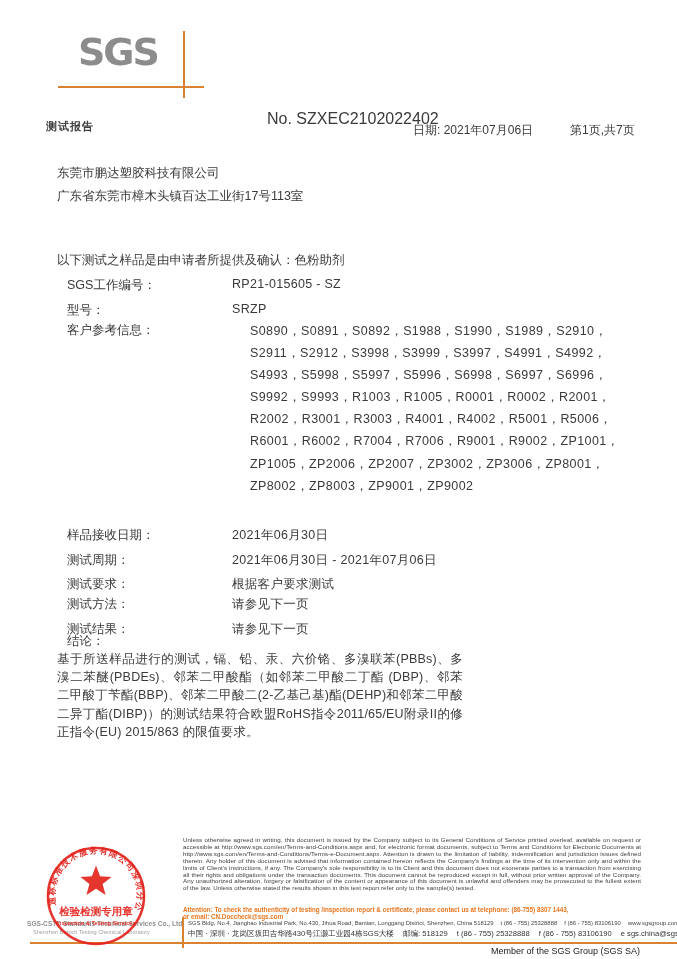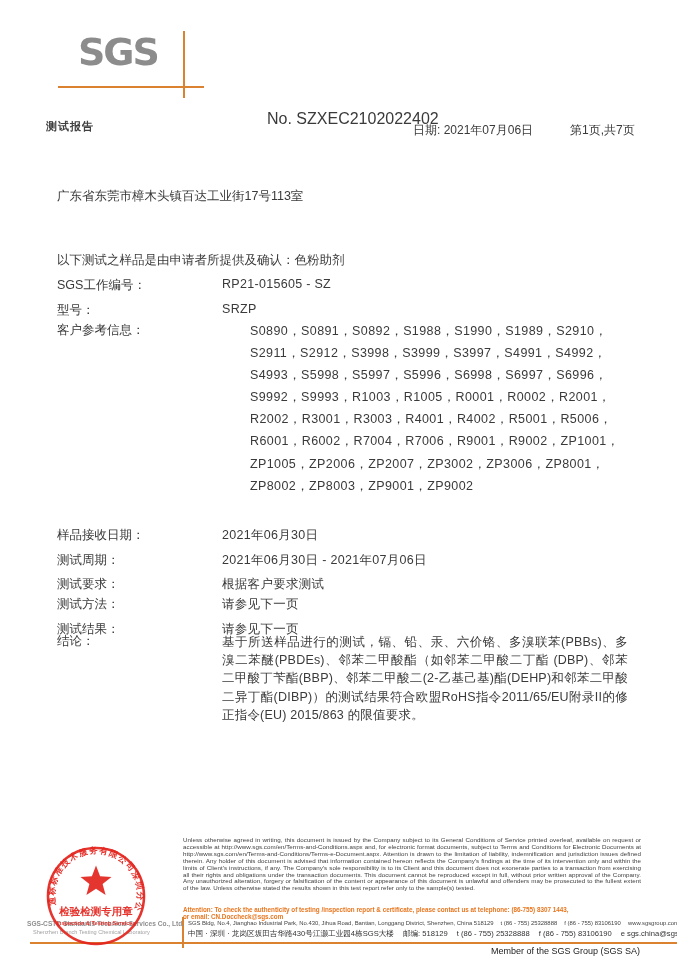--- a/index.html
+++ b/index.html
@@ -20,21 +20,21 @@
   .doc-title { position:absolute; left:46px; top:119px; font-size:11px; font-weight:bold; color:#404040; letter-spacing:1px; }
   .report-no { position:absolute; left:236px; top:110px; font-size:16px;margin-left:31px; }
   .report-date { position:absolute; left:413px; top:122px; font-size:12px; }
   .report-page { position:absolute; left:570px; top:122px; font-size:12px; }
   
   .app-name { position:absolute; left:57px; top:165px; font-size:12.5px; }
   .app-addr { position:absolute; left:57px; top:188px; font-size:12.5px; }
   
   .intro { position:absolute; left:57px; top:252px; font-size:12.5px; }
   .row { position:absolute; left:57px; width:575px; font-size:12.5px; }
-  .lbl { display:inline-block; width:165px; vertical-align:top; }
+  .lbl { display:inline-block; width:165px; vertical-align:top;margin-left:10px; }
   .val { display:inline-block; vertical-align:top; letter-spacing:0.3px; }
   .refs-block { position:absolute; left:222px; top:320px; font-size:12.5px;margin-left:28px; }
   .refs-line { display:block; line-height:22.1px; white-space:nowrap; letter-spacing:0.4px; }
   .conclusion-para { display:inline-block; width:406px; line-height:18.2px; text-align:justify; letter-spacing:0.2px; }
   
   .stamp-svg { position:absolute; left:38px; top:841px; z-index:3; }
   .f-company1 { position:absolute; left:27px; top:920px; font-size:6.6px; color:#8f8f8f; font-weight:bold; z-index:1; }
   .f-company2 { position:absolute; left:33px; top:929px; font-size:5.6px; color:#a3a3a3; z-index:1; }
   .disclaimer {
     position:absolute; left:183px; top:837px; width:458px; font-size:6.2px;
@@ -59,20 +59,21 @@
 
   <div class="logo-text">SGS</div>
   <div class="logo-hline"></div>
   <div class="logo-vline"></div>
 
   <div class="doc-title">测试报告</div>
   <div class="report-no">No. SZXEC2102022402</div>
   <div class="report-date">日期: 2021年07月06日</div>
   <div class="report-page">第1页,共7页</div>
 
+  <div class="app-name">东莞市鹏达塑胶科技有限公司</div>
   <div class="app-addr">广东省东莞市樟木头镇百达工业街17号113室</div>
 
   <div class="intro">以下测试之样品是由申请者所提供及确认：色粉助剂</div>
 
   <div class="row" style="top:277px">
     <span class="lbl">SGS工作编号：</span><span class="val">RP21-015605 - SZ</span>
   </div>
 
   <div class="row" style="top:322px">
     <span class="lbl">客户参考信息：</span>

